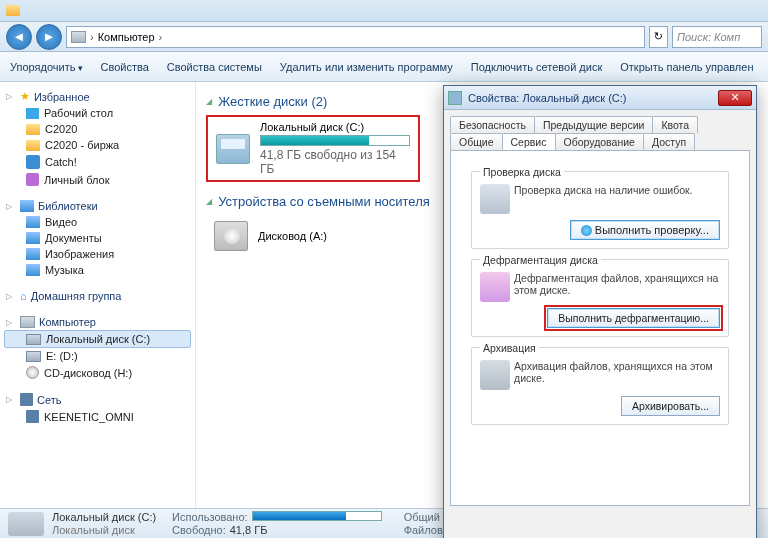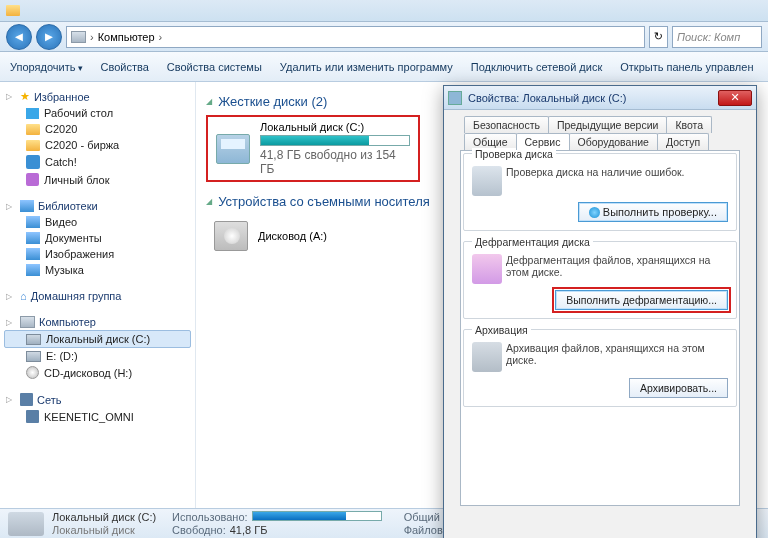--- a/index.html
+++ b/index.html
@@ -55,25 +55,25 @@
 .status-bar-mini { width: 130px; height: 10px; border: 1px solid #7aa; background: #fff; display: inline-block; position: relative; vertical-align: middle; }
 .status-bar-mini::after { content: ""; position: absolute; left: 0; top: 0; bottom: 0; width: 73%; background: linear-gradient(#3aa7e8,#0a6fc0); }
 
 
 .dialog { position: absolute; left: 443px; top: 85px; width: 314px; height: 526px; background: #f1f1f1; border: 1px solid #4a6b8c; box-shadow: 0 4px 18px rgba(0,0,0,.35); }
 .dlg-title { height: 24px; background: linear-gradient(#e9f1fa,#c9ddf0); display: flex; align-items: center; padding: 0 4px; gap: 6px; border-bottom: 1px solid #a5bcd2; }
 .dlg-title .t { flex: 1; color: #1a3a6e; font-size: 11px; }
 .dlg-close { width: 34px; height: 16px; background: linear-gradient(#e06060,#c21818); border: 1px solid #8a1010; border-radius: 2px; color: #fff; text-align: center; line-height: 13px; font-size: 11px; }
 .dlg-icon { width: 14px; height: 14px; background: #8eb7d6; border: 1px solid #6a9; }
 
-.tabs { padding: 6px 20px 0; }
+.tabs { padding: 6px 6px 0; }
 .tabrow { display: flex; gap: 0; }
 .tab { border: 1px solid #aab8c6; border-bottom: none; background: linear-gradient(#fdfdfd,#ececec); padding: 2px 8px; font-size: 10.5px; color: #333; border-radius: 2px 2px 0 0; margin-right: -1px; }
 .tab.active { background: #fff; position: relative; z-index: 2; }
-.tab-content { border: 1px solid #aab8c6; background: #fff; margin: 0 16px; height: 356px; padding: 2px; }
+.tab-content { border: 1px solid #aab8c6; background: #fff; margin: 0 6px; height: 356px; padding: 20px; }
 
 .fieldset { border: 1px solid #cfd6dd; border-radius: 2px; padding: 8px; margin-bottom: 10px; }
 .fieldset .legend { font-size: 10.5px; position: relative; top: -14px; background: #fff; display: inline-block; padding: 0 3px; color: #333; }
 .fs-body { margin-top: -8px; display: flex; gap: 4px; }
 .fs-icon { width: 30px; height: 30px; flex-shrink: 0; border-radius: 3px; }
 .ic-check { background: linear-gradient(#dce4ec,#b6c2ce); }
 .ic-defrag { background: linear-gradient(#f2c8ec,#d29ae6); }
 .ic-backup { background: linear-gradient(#d6dde4,#b3bdc7); }
 .fs-text { font-size: 10.5px; color: #444; }
 .fs-btnrow { text-align: right; margin-top: 6px; }

